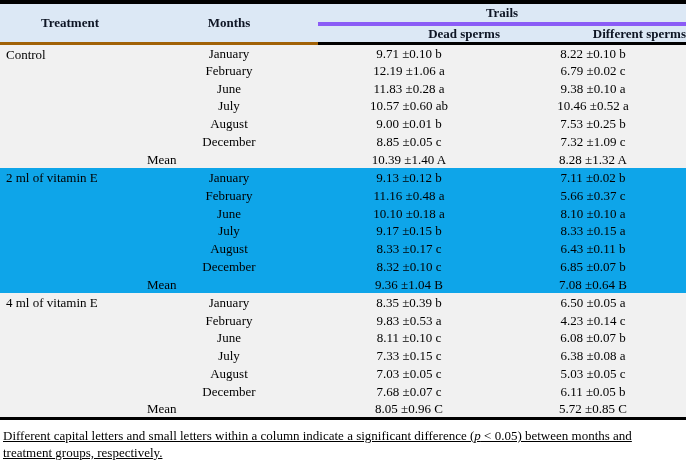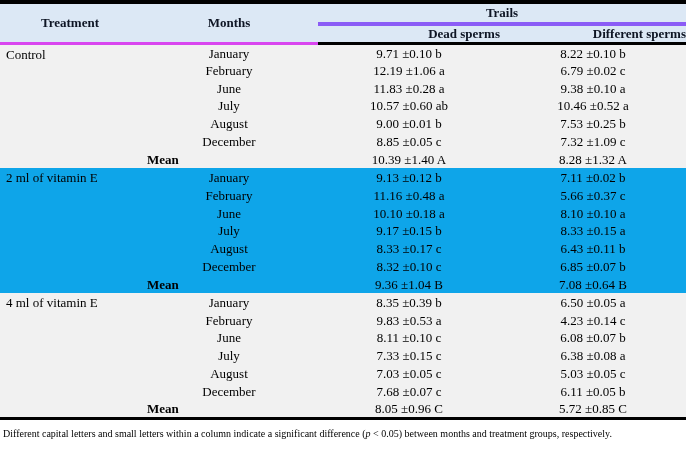--- a/index.html
+++ b/index.html
@@ -16,36 +16,36 @@
   col.c-month{width:178px;}
   col.c-dead{width:182px;}
   col.c-abn{width:186px;}
   thead{background:#dce8f5;}
   thead th{
     font-weight:bold;font-size:13px;color:#0e1524;padding:0;
     text-align:center;vertical-align:middle;line-height:1.1;
   }
   tr.h1 th{height:18px;}
   tr.h2 th{height:16px;}
-  th.span2{border-bottom:3px solid #d946ef;}
+  th.span2{border-bottom:3px solid #a16207;}
   th.trails{border-bottom:4px solid #8b5cf6;}
   th.sub{border-bottom:3px solid #000;text-align:right;}
   tbody.sec-light{background:#f1f1f1;}
   tbody.sec-gray{background:#0ea5e9;}
   tbody tr{height:17.85px;}
   td{
     font-size:13px;padding:0;text-align:center;vertical-align:middle;
     line-height:1;color:#000;
   }
   td.treatment{
     text-align:left;padding-left:6px;vertical-align:top;padding-top:3px;margin-left:9px;
   }
-  td.month.mean{text-align:left;padding-left:7px;font-weight:bold;}
+  td.month.mean{text-align:left;padding-left:7px;}
   .footnote{
-    margin-top:7px;padding:0 3px;font-size:10px;line-height:1.32;color:#000;
+    margin-top:7px;padding:0 3px;font-size:13px;line-height:1.32;color:#000;text-decoration:underline;
   }
   .footnote i{font-style:italic;}
 </style>
 </head>
 <body>
 
 <div class="page">
   <table class="journal">
     <colgroup>
       <col class="c-treat">

